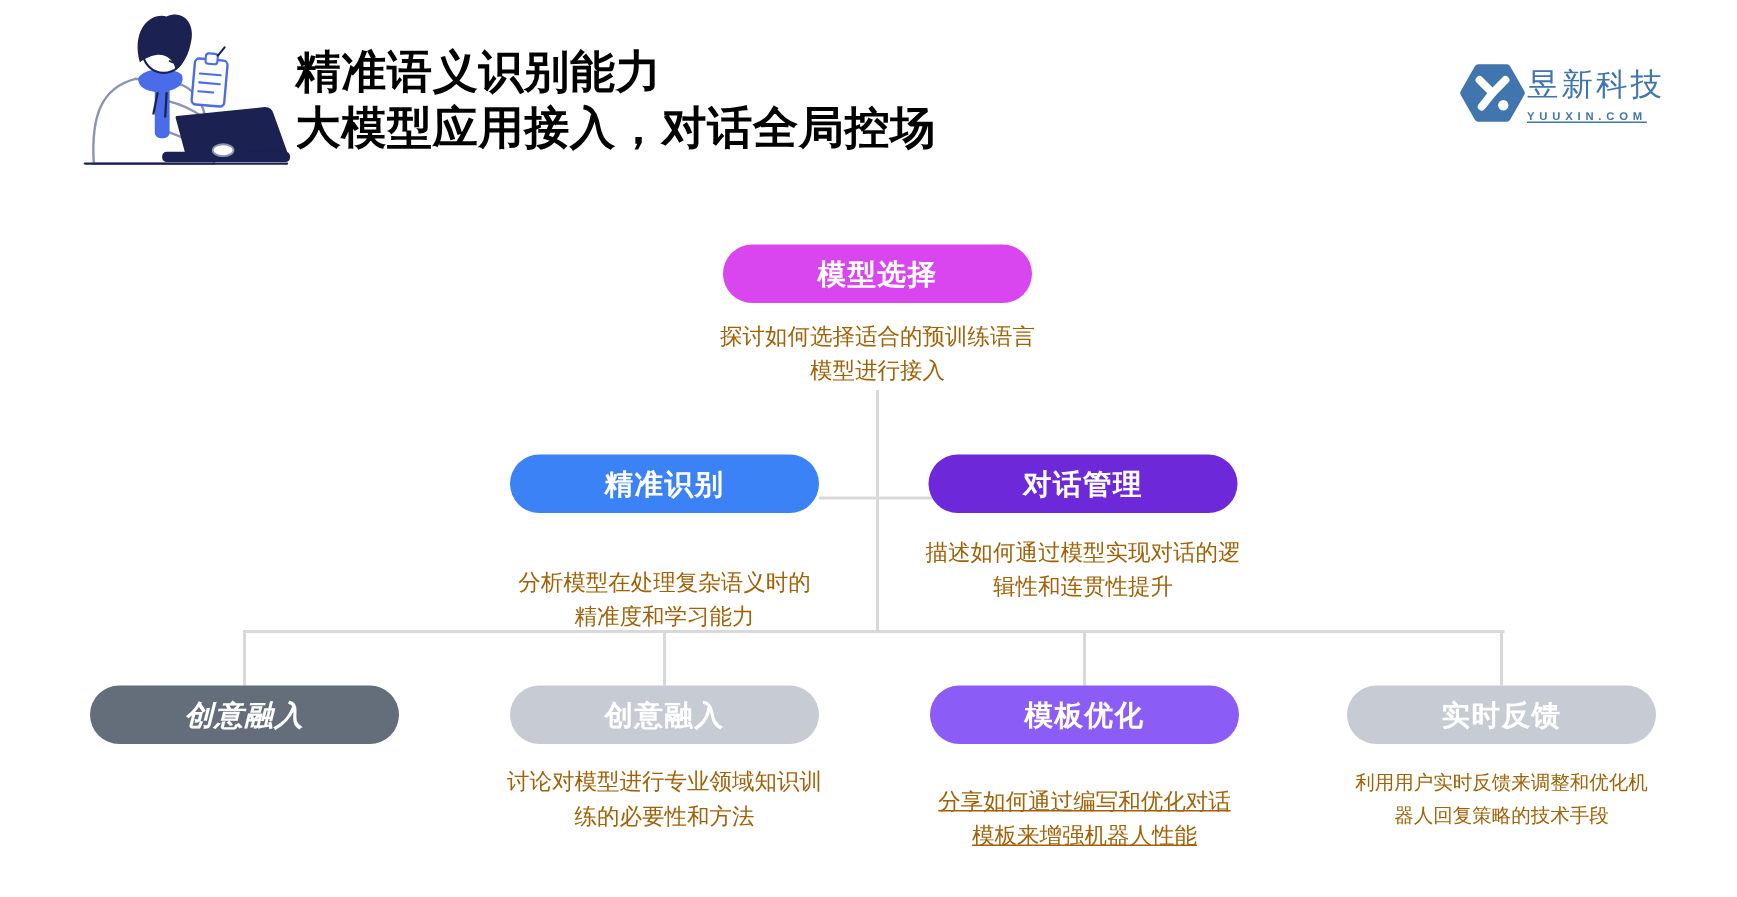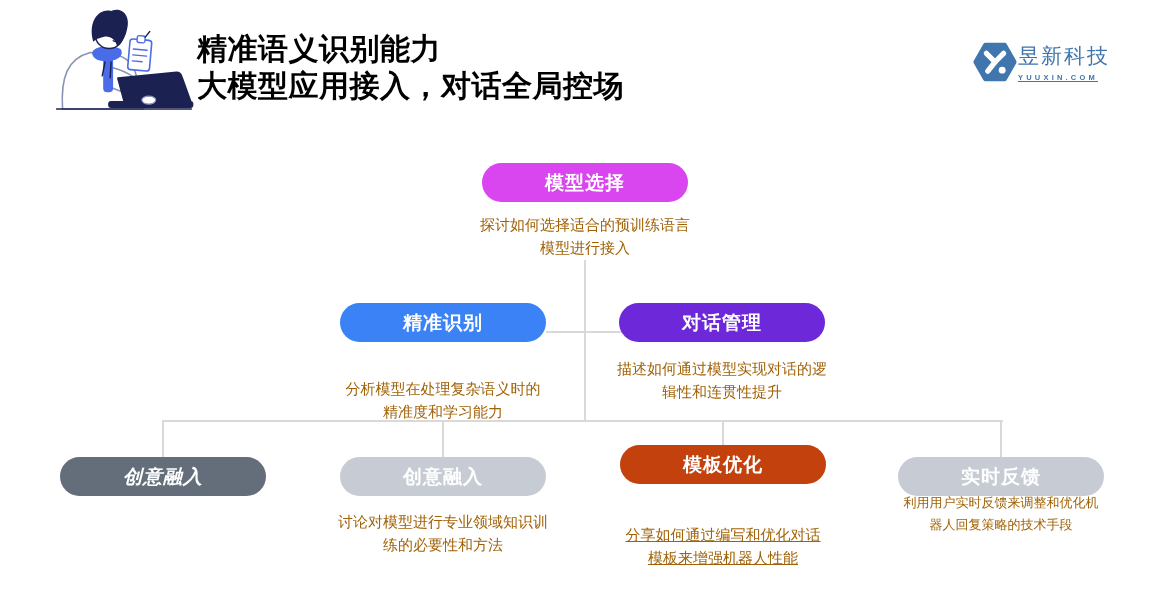--- a/index.html
+++ b/index.html
@@ -159,21 +159,21 @@
   <div class="pill" style="left: 619px; top: 303px; background: #6d28d9;">对话管理</div>
   <div class="desc" style="left:602px; top:357px;">描述如何通过模型实现对话的逻
 辑性和连贯性提升</div>
 
   <div class="pill" style="left: 60px; top: 457px; background: rgb(100, 109, 122); font-style: italic;">创意融入</div>
 
   <div class="pill" style="left: 340px; top: 457px; background: rgb(199, 204, 212);">创意融入</div>
   <div class="desc" style="left:323px; top:510px;">讨论对模型进行专业领域知识训
 练的必要性和方法</div>
 
-  <div class="pill" style="left: 620px; top: 445px; background: #c2410c; font-family: Liberation Serif, serif;">模板优化</div>
+  <div class="pill" style="left: 620px; top: 457px; background: #8b5cf6; font-family: Liberation Serif, serif;">模板优化</div>
   <div class="desc" style="left:603px; top:523px;text-decoration:underline;">分享如何通过编写和优化对话
 模板来增强机器人性能</div>
 
   <div class="pill" style="left: 898px; top: 457px; background: rgb(199, 204, 212); text-align: center;">实时反馈</div>
-  <div class="desc small" style="left:877px; top:492px;">利用用户实时反馈来调整和优化机
+  <div class="desc small" style="left:877px; top:511px;">利用用户实时反馈来调整和优化机
 器人回复策略的技术手段</div>
 
 </div>
 
 </body></html>

